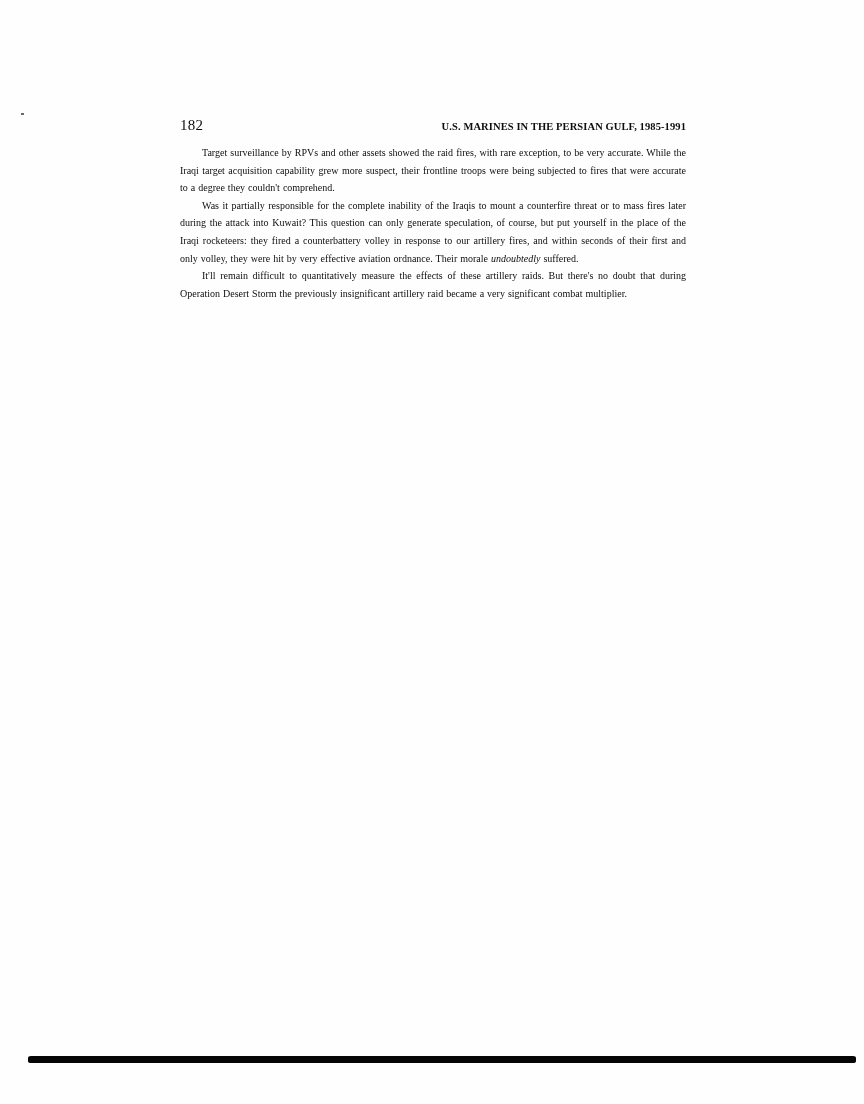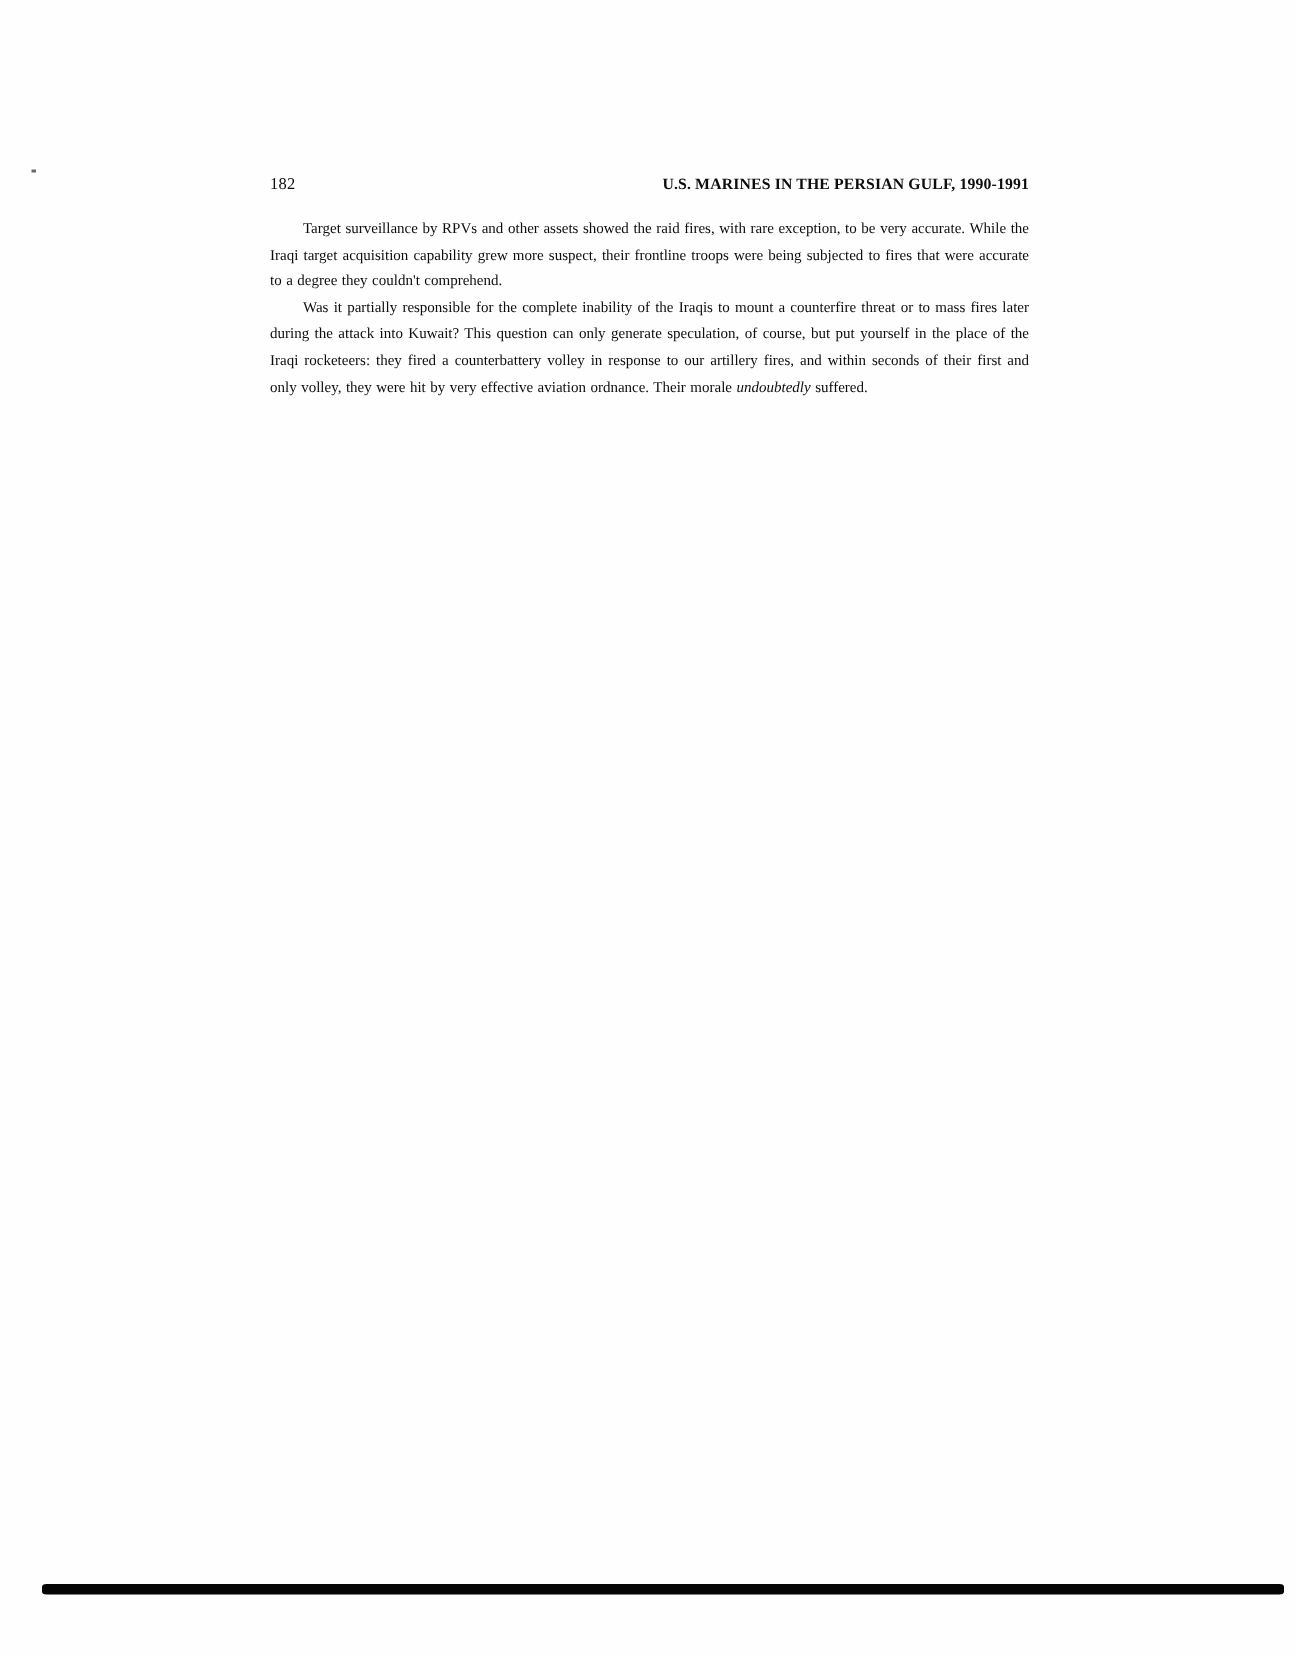--- a/index.html
+++ b/index.html
@@ -29,21 +29,21 @@
     left: 180px;
     top: 117px;
     width: 506px;
     display: flex;
     justify-content: space-between;
     align-items: baseline;
     font-size: 11px;
     letter-spacing: 0.2px;
   }
   .page-number {
-    font-size: 11px;
+    font-size: 15px;
   }
   .running-header {
     font-size: 10.5px;
     font-weight: bold;
     letter-spacing: 0.1px;
   }
   .body-block {
     position: absolute;
     left: 180px;
     top: 144px;
@@ -72,23 +72,24 @@
 </style>
 </head>
 <body>
 
 <div class="page">
 
   <div class="scan-dot"></div>
 
   <div class="header-row">
     <span class="page-number">182</span>
-    <span class="running-header">U.S. MARINES IN THE PERSIAN GULF, 1990-1991</span>
+    <span class="running-header">U.S. MARINES IN THE PERSIAN GULF, 1985-1991</span>
   </div>
 
   <div class="body-block">
     <p>Target surveillance by RPVs and other assets showed the raid fires, with rare exception, to be very accurate.  While the Iraqi target acquisition capability grew more suspect, their frontline troops were being subjected to fires that were accurate to a degree they couldn't comprehend.</p>
     <p><span>Was it partially responsible for the complete inability of the Iraqis to mount a counterfire threat or to mass fires later during the attack into Kuwait? This question can only generate speculation, of course, but put yourself in the place of the Iraqi rocketeers: they fired a counterbattery volley in response to our artillery fires, and within seconds of their first and only volley, they were hit by very effective aviation ordnance.  Their morale </span><span class="italic">undoubtedly</span><span> suffered.</span></p>
+    <p>It'll remain difficult to quantitatively measure the effects of these artillery raids.  But there's no doubt that during Operation Desert Storm the previously insignificant artillery raid became a very significant combat multiplier.</p>
   </div>
 
   <div class="bottom-bar"></div>
 
 </div>
 
 </body></html>

